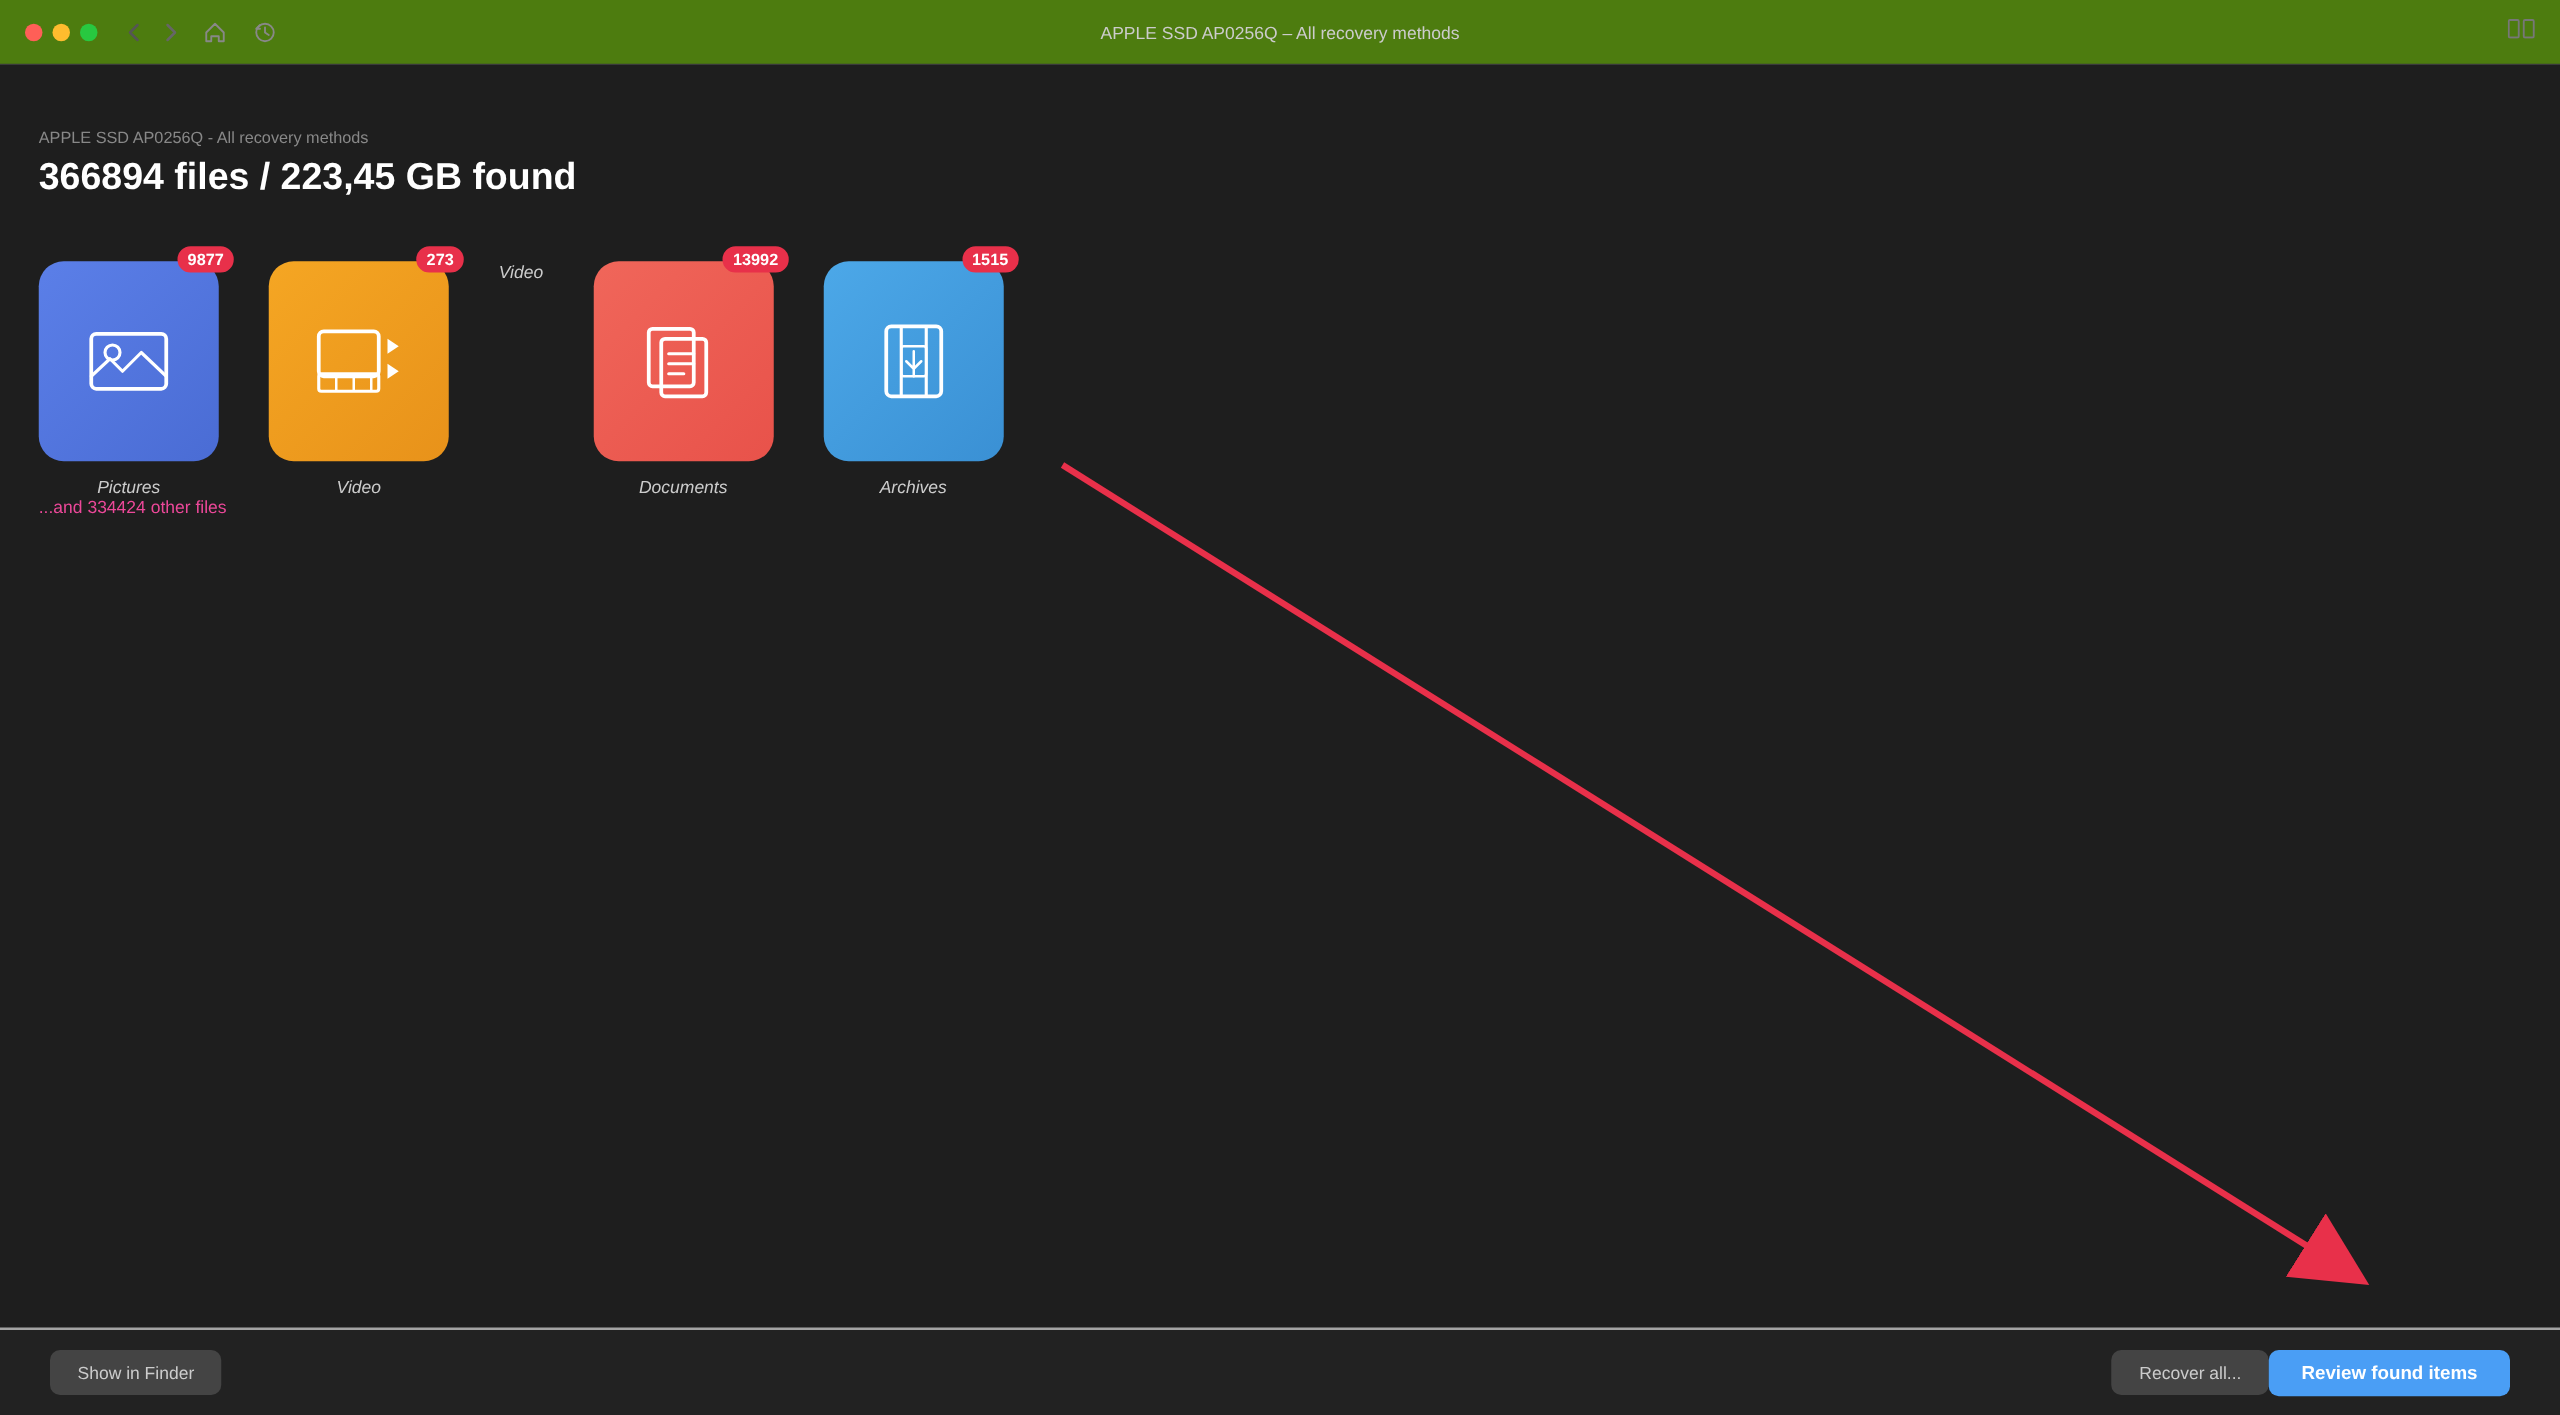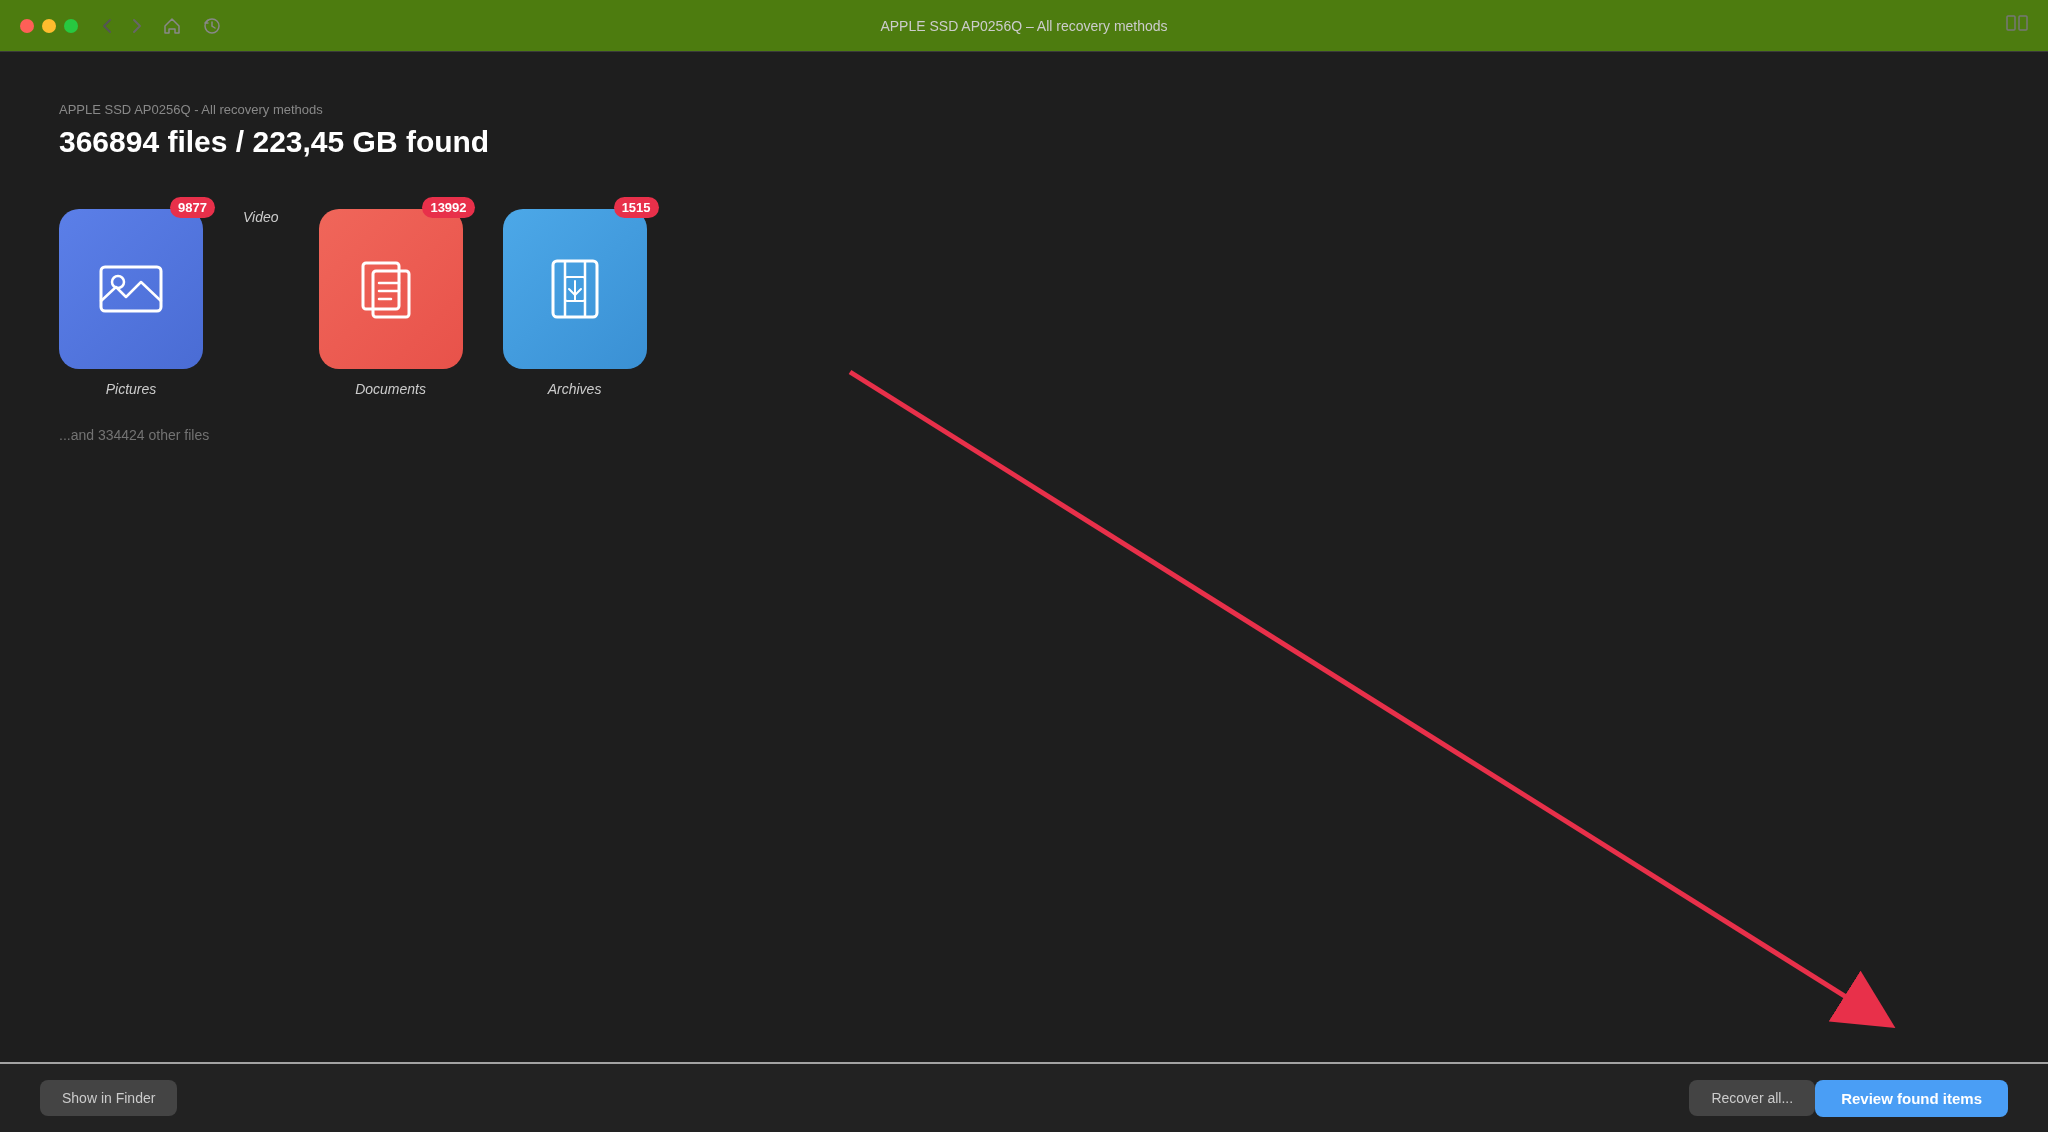--- a/index.html
+++ b/index.html
@@ -73,21 +73,21 @@
     }
 
     .titlebar-right {
       margin-left: auto;
       color: #888;
       font-size: 18px;
     }
 
     
     .main-content {
-      padding: 50px 59px;
+      padding: 50px 31px;
       height: calc(1132px - 52px - 70px);
     }
 
     .breadcrumb {
       font-size: 13px;
       color: #888;
       margin-bottom: 8px;
     }
 
     .page-title {
@@ -160,22 +160,21 @@
 
     .category-label {
       font-size: 14px;
       color: #ccc;
       text-align: center;
       font-style: italic;
     }
 
     .other-files {
       font-size: 14px;
-      color: #737373;
-      margin-top: 30px;
+      color: #ec4899;
     }
 
     
     .cat-icon {
       width: 80px;
       height: 80px;
     }
 
     
     .bottom-bar {
@@ -298,20 +297,35 @@
         <span class="category-badge">9877</span>
         <svg class="cat-icon" viewBox="0 0 80 80" fill="none">
           <rect x="10" y="18" width="60" height="44" rx="4" stroke="white" stroke-width="3"></rect>
           <circle cx="27" cy="33" r="6" stroke="white" stroke-width="2.5"></circle>
           <path d="M10 52L25 38L35 48L50 33L70 52" stroke="white" stroke-width="2.5" stroke-linecap="round" stroke-linejoin="round"></path>
         </svg>
       </div>
       <div class="category-label">Pictures</div>
     </div>
 
+    <div class="category-item">
+      <div class="category-card video">
+        <span class="category-badge">273</span>
+        <svg class="cat-icon" viewBox="0 0 80 80" fill="none">
+          <rect x="8" y="16" width="48" height="36" rx="4" stroke="white" stroke-width="3"></rect>
+          <rect x="8" y="50" width="48" height="14" rx="2" stroke="white" stroke-width="2.5"></rect>
+          <line x1="22" y1="50" x2="22" y2="64" stroke="white" stroke-width="2"></line>
+          <line x1="36" y1="50" x2="36" y2="64" stroke="white" stroke-width="2"></line>
+          <line x1="50" y1="50" x2="50" y2="64" stroke="white" stroke-width="2"></line>
+          <path d="M63 22L72 28L63 34V22Z" fill="white"></path>
+          <path d="M63 42L72 48L63 54V42Z" fill="white"></path>
+        </svg>
+      </div>
+      <div class="category-label">Video</div>
+    </div>
 
     <div class="category-item">
       <div class="category-label">Video</div>
     </div>
 
     <div class="category-item">
       <div class="category-card documents">
         <span class="category-badge">13992</span>
         <svg class="cat-icon" viewBox="0 0 80 80" fill="none">
           <rect x="12" y="14" width="36" height="46" rx="3" stroke="white" stroke-width="3"></rect>

